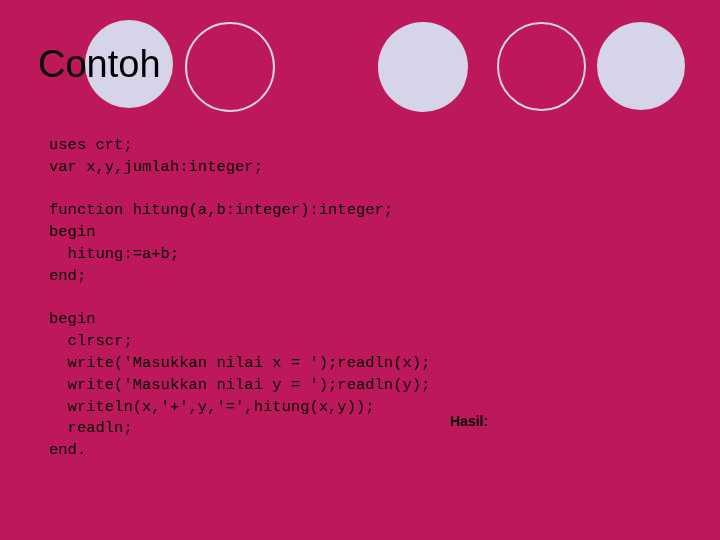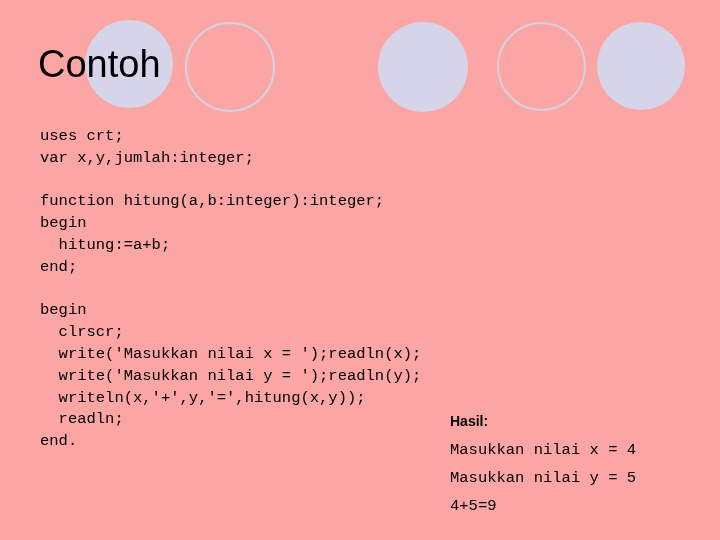--- a/index.html
+++ b/index.html
@@ -10,21 +10,21 @@
     width: 720px;
     height: 540px;
     background: #ffffff;
     font-family: "Liberation Sans", sans-serif;
     overflow: hidden;
   }
   .slide {
     position: relative;
     width: 720px;
     height: 540px;
-    background: #fca5a5;
+    background: #be185d;
   }
 
   
   .deco-band {
     position: absolute;
     left: 0;
     top: 0;
     width: 720px;
     height: 120px;
     pointer-events: none;
@@ -55,21 +55,21 @@
     color: #000000;
     letter-spacing: 0px;
     white-space: nowrap;
   }
 
   
   .code-block {
     position: absolute;
     left: 40px;
     top: 126px;
-    margin: 0;
+    margin: 9px;
     font-family: "Liberation Mono", "DejaVu Sans Mono", monospace;
     font-size: 15.5px;
     line-height: 21.8px;
     color: #000000;
     white-space: pre;
   }
 
   
   .result-panel {
     position: absolute;
@@ -120,18 +120,15 @@
 begin
   clrscr;
   write('Masukkan nilai x = ');readln(x);
   write('Masukkan nilai y = ');readln(y);
   writeln(x,'+',y,'=',hitung(x,y));
   readln;
 end.</pre>
 
   <div class="result-panel">
     <div class="result-heading">Hasil:</div>
-    <pre class="result-lines">Masukkan nilai x = 4
-Masukkan nilai y = 5
-4+5=9</pre>
   </div>
 
 </div>
 
 </body></html>

